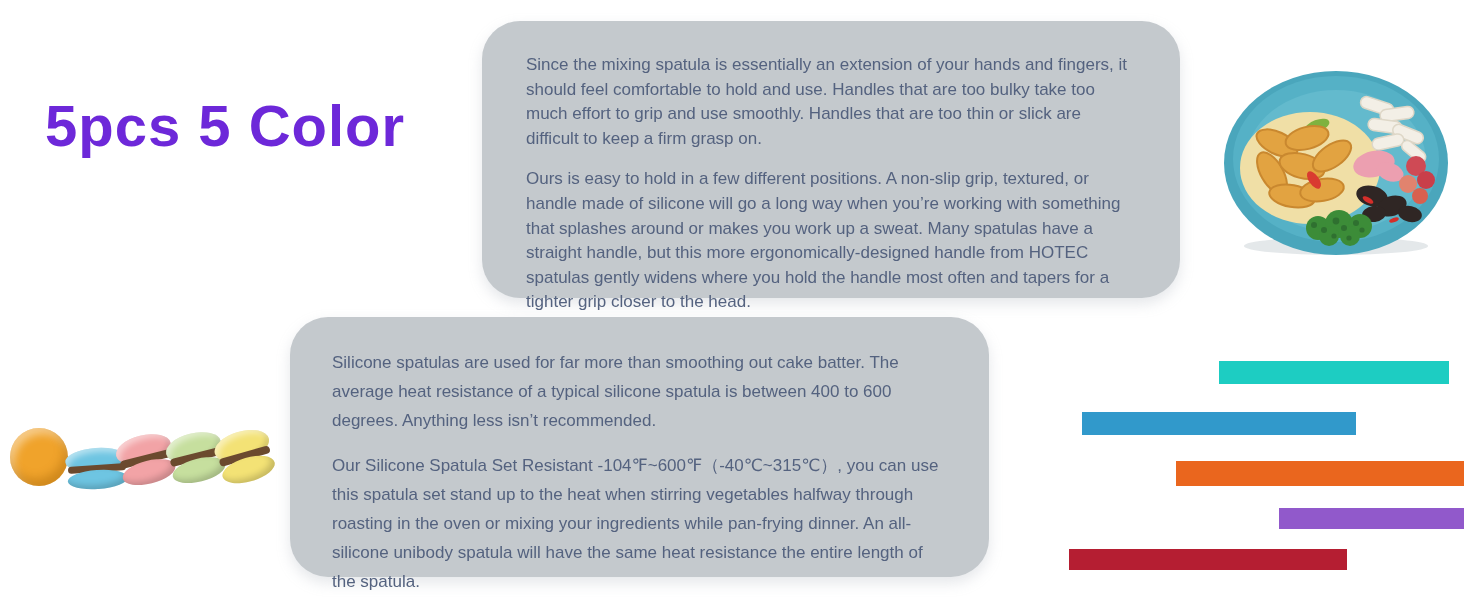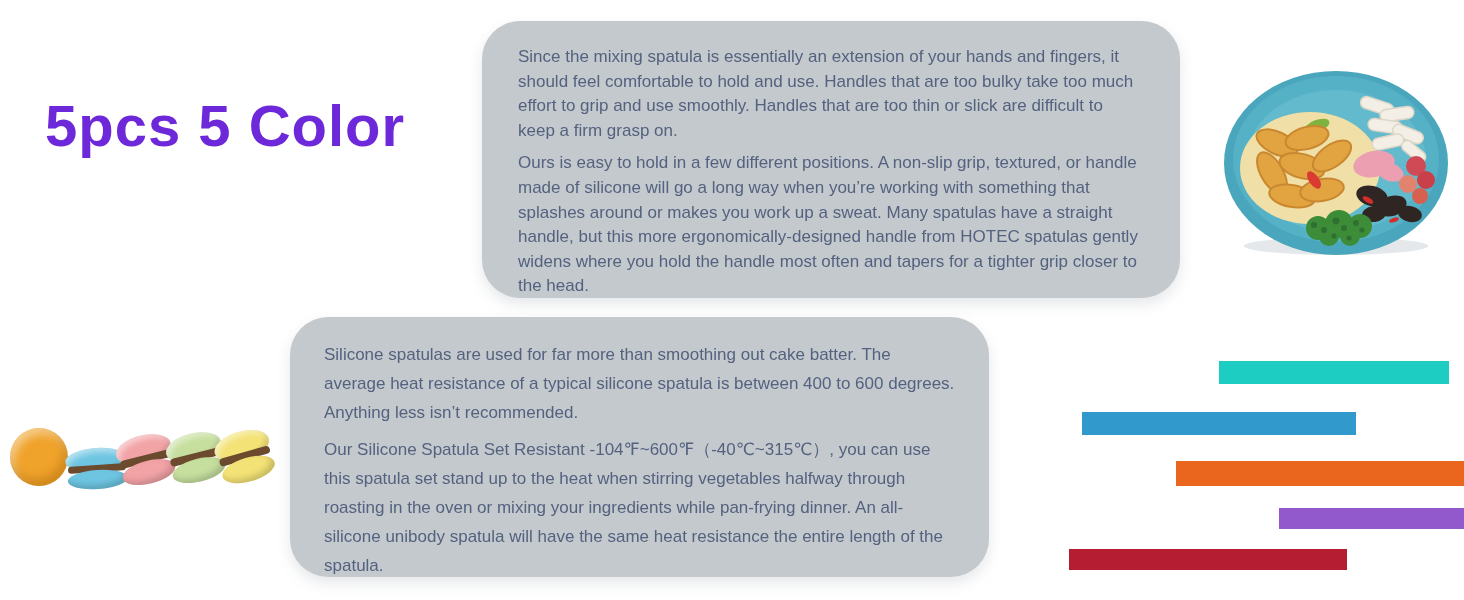--- a/index.html
+++ b/index.html
@@ -6,21 +6,21 @@
   html,body { width:1464px; height:600px; background:#ffffff; overflow:hidden;
               font-family:"Liberation Sans","DejaVu Sans",sans-serif; }
   .stage { position:relative; width:1464px; height:600px; background:#ffffff; }
 
   .page-title { position:absolute; left:45px; top:92px; font-size:58px; font-weight:bold;
                 color:#2b3a67; letter-spacing:1px; white-space:nowrap; }
 
   .text-box { position:absolute; background:#c4c9cd; border-radius:38px;
               color:#54627f; font-size:17px;
               box-shadow:0 6px 14px rgba(160,170,180,0.28); }
-  .text-box p { margin:8px; }
+  .text-box p { margin:16px; }
   .box-handle { left:482px; top:21px; width:698px; height:277px; padding:16px 28px 0 28px;
                 line-height:24.6px; }
   .box-heat   { left:290px; top:317px; width:699px; height:260px; padding:15px 26px 0 26px;
                 line-height:29px; }
 
   .color-bar { position:absolute; }
   .bar-teal   { left:1219px; top:361px; width:230px; height:23px; }
   .bar-blue   { left:1082px; top:412px; width:274px; height:23px; }
   .bar-orange { left:1176px; top:461px; width:288px; height:25px; }
   .bar-purple { left:1279px; top:508px; width:185px; height:21px; }

